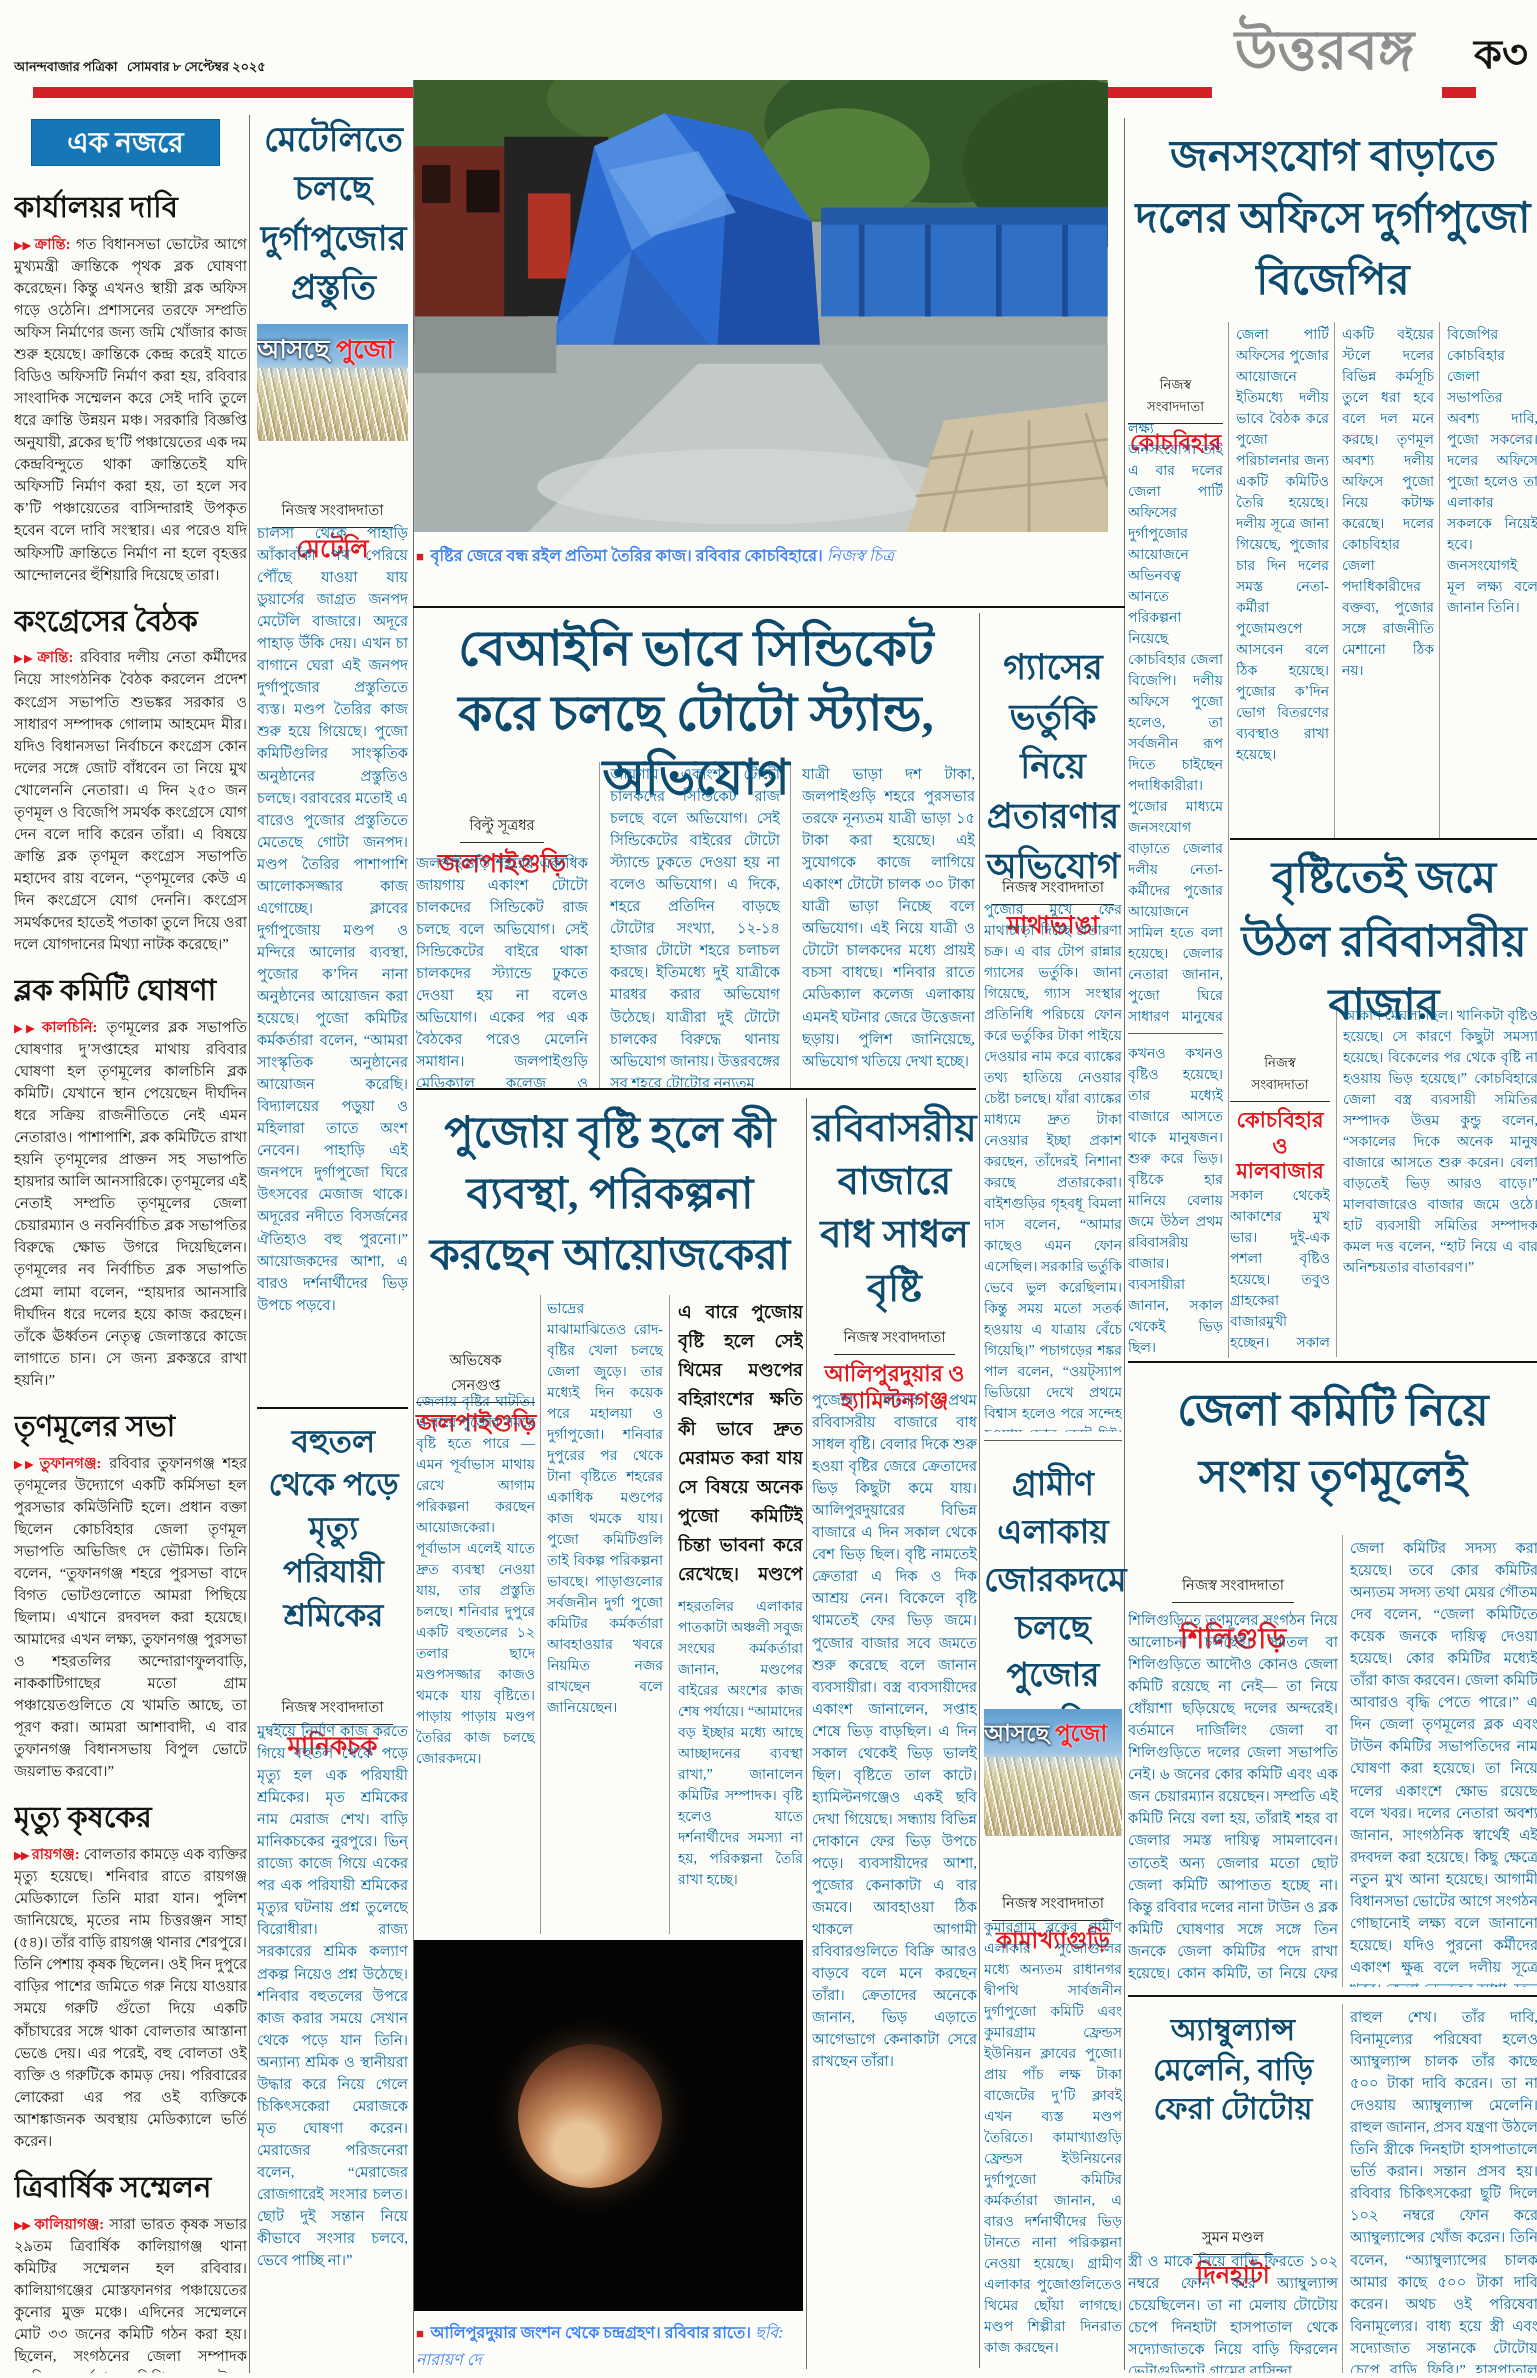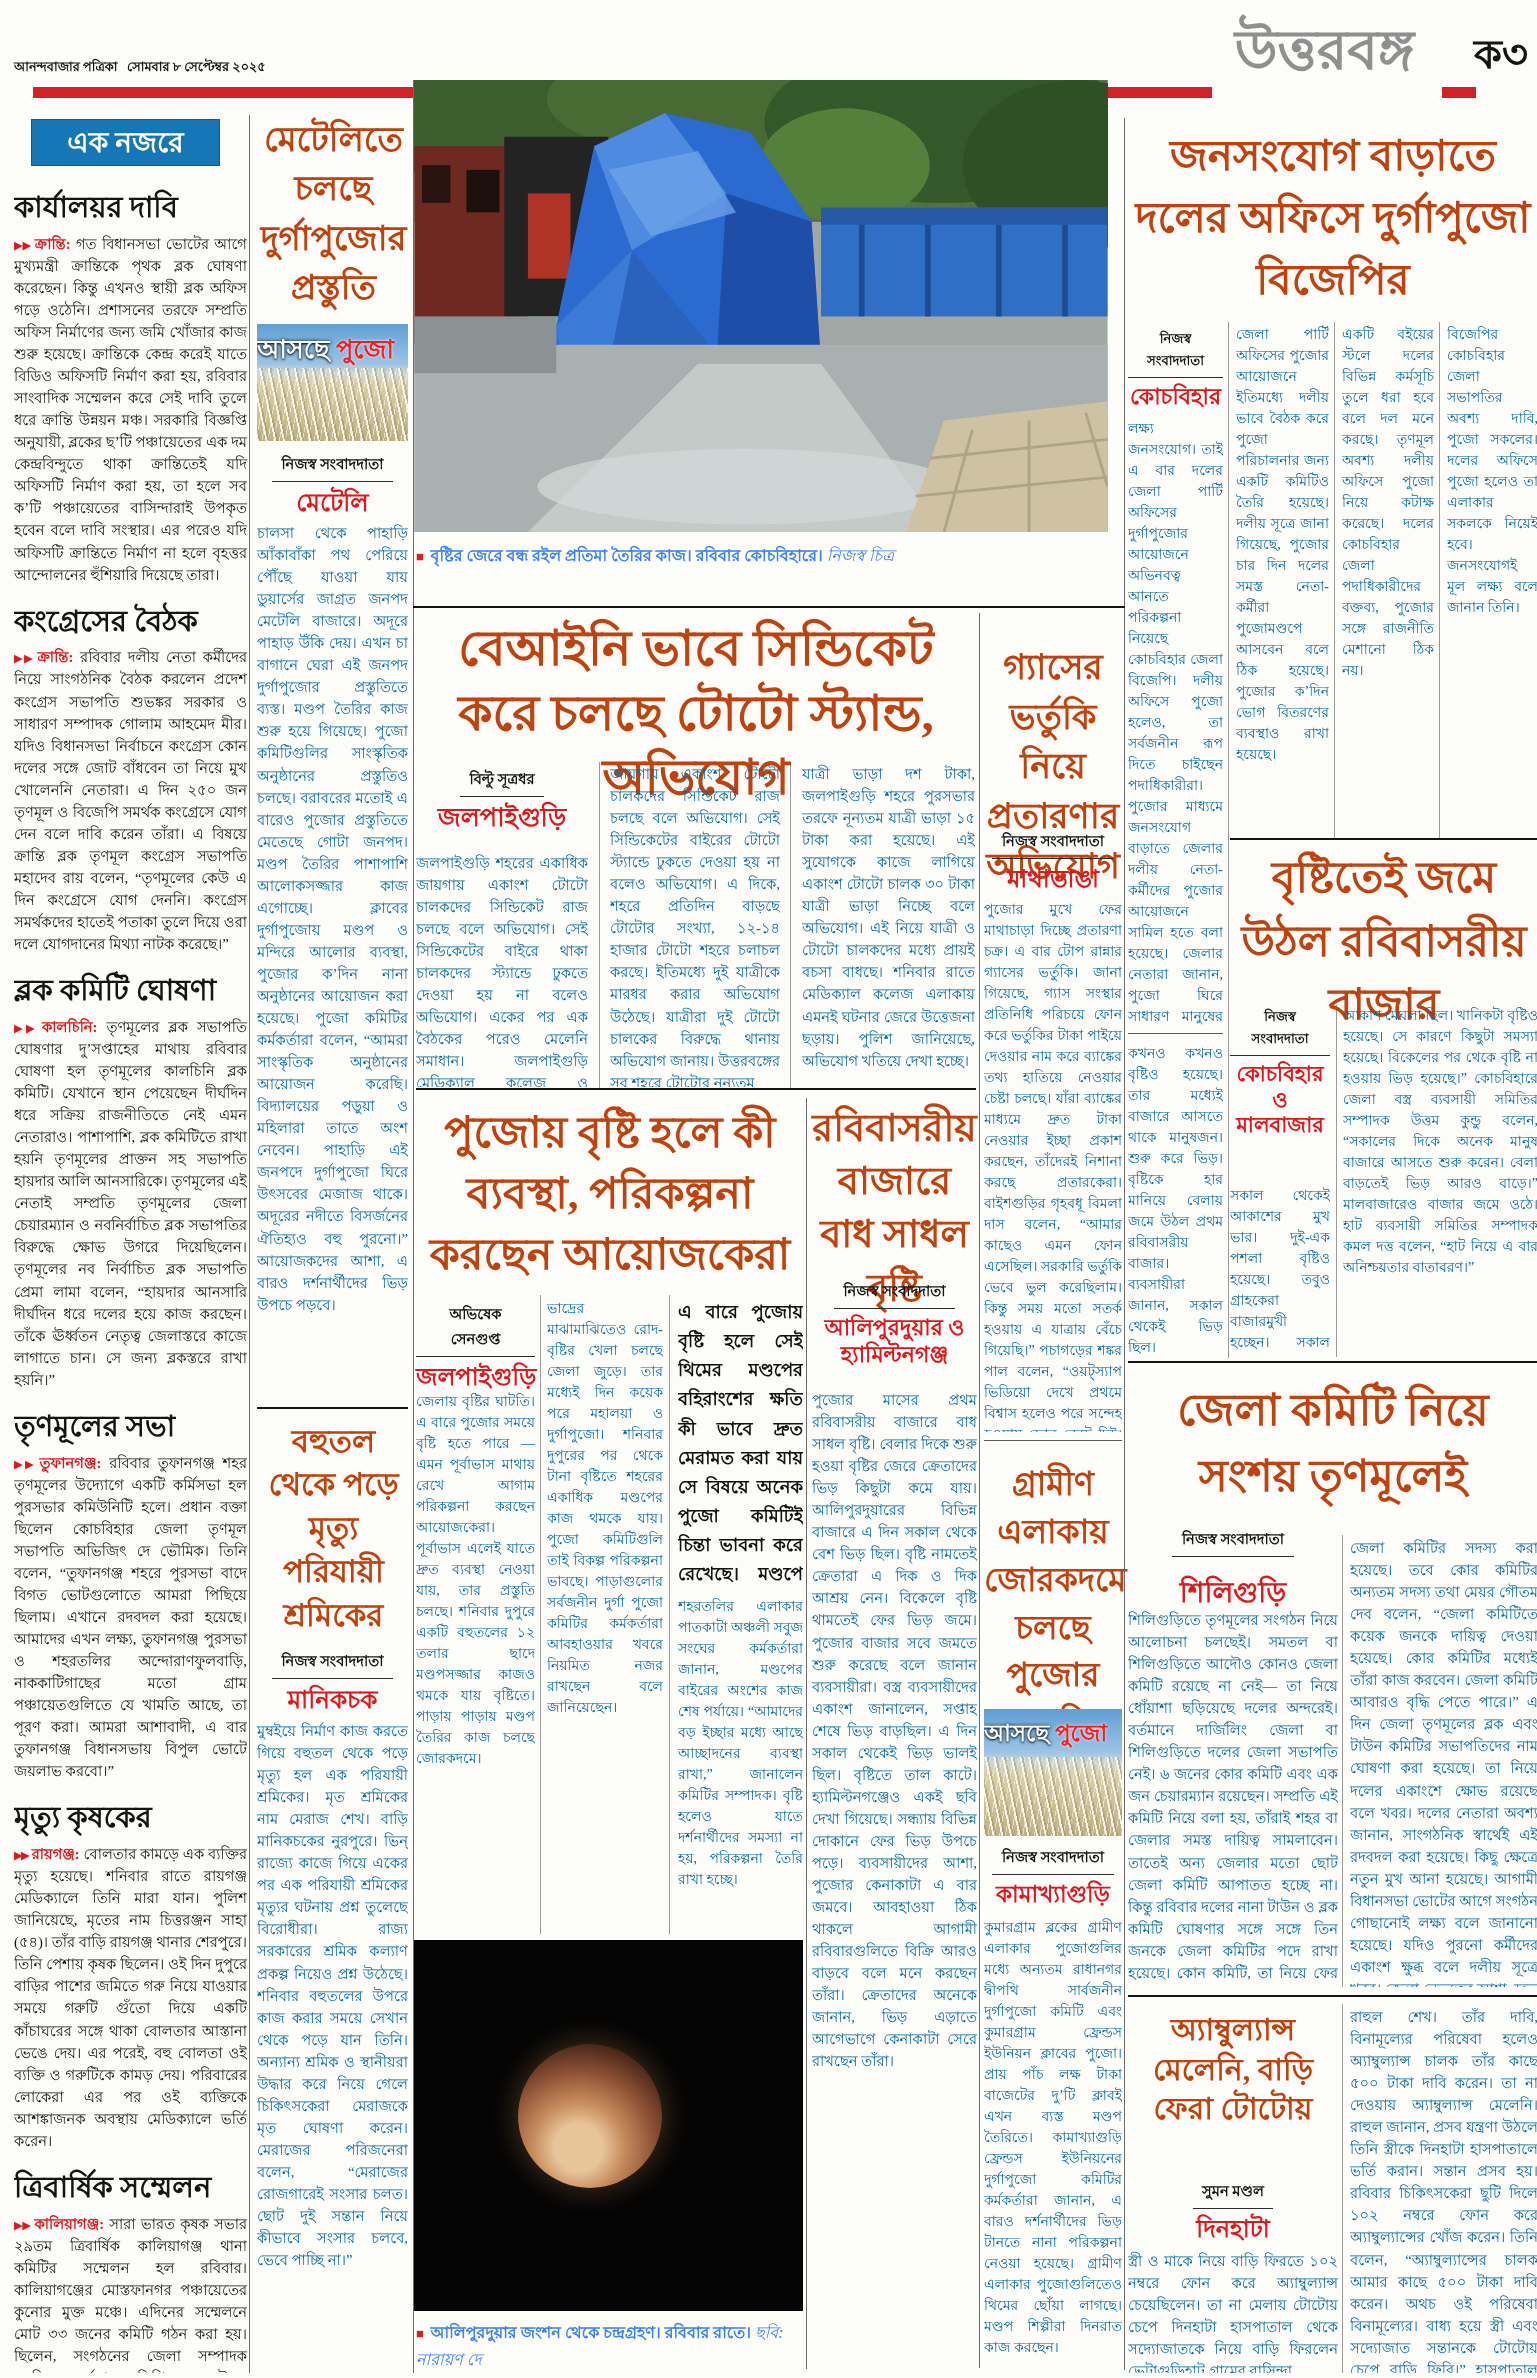--- a/index.html
+++ b/index.html
@@ -3,24 +3,24 @@
 <meta charset="utf-8">
 <style>
   html,body{margin:0;padding:0;background:#e8e8e4;}
   #page{position:relative;width:1538px;height:2378px;background:#fcfcf8;margin:0 auto;overflow:hidden;
         font-family:"Liberation Serif","DejaVu Serif",serif;color:#141414;}
   .abs{position:absolute;}
   .vr{position:absolute;width:0.9px;background:#6b6b6b;}
   .hr2{position:absolute;height:1.9px;background:#141414;}
   .hr1{position:absolute;height:0.9px;background:#5a5a5a;}
   .redbar{position:absolute;background:#d42127;}
-  .hl{font-weight:bold;color:#c2410c;text-align:center;}
+  .hl{font-weight:bold;color:#0c4a6e;text-align:center;}
   .body-txt{font-size:14.7px;line-height:1.5;text-align:justify;color:#0369a1;overflow:hidden;}
   .byline{text-align:center;}
-  .byline .nm{display:inline-block;font-weight:bold;font-size:14.7px;border-bottom:1.9px solid #2a2a2a;padding:0 9.5px 3.8px;}
+  .byline .nm{display:inline-block;font-weight:normal;font-size:14.7px;border-bottom:1.9px solid #2a2a2a;padding:0 9.5px 3.8px;margin-top:46px;}
   .byline .pl{display:block;font-weight:bold;color:#e4161d;margin-top:6.6px;line-height:1.2;}
   .brief h3{font-size:29px;font-weight:bold;text-align:left;margin:17px 0 7.6px;line-height:1.25;}
   .brief p{margin:0;font-size:14.7px;line-height:1.5;text-align:justify;}
   .arrow{color:#e4161d;font-size:11.4px;letter-spacing:-1.9px;padding-right:3.8px;}
   .arrow::before{content:"▶▶";}
   .plc{color:#e4161d;font-weight:bold;}
   .cap{font-size:16px;font-weight:600;color:#3b82f6;}
   .cap .sq::before{content:"■";color:#d42127;font-size:13.2px;padding-right:6.6px;}
   .cap .cr{font-style:italic;font-weight:400;}
   .kash{position:absolute;overflow:hidden;background:linear-gradient(180deg,#5f9fd4 0%,#9cc4e4 34%,#cfd8d2 42%,#d8cfa8 52%,#bfb184 100%);}

